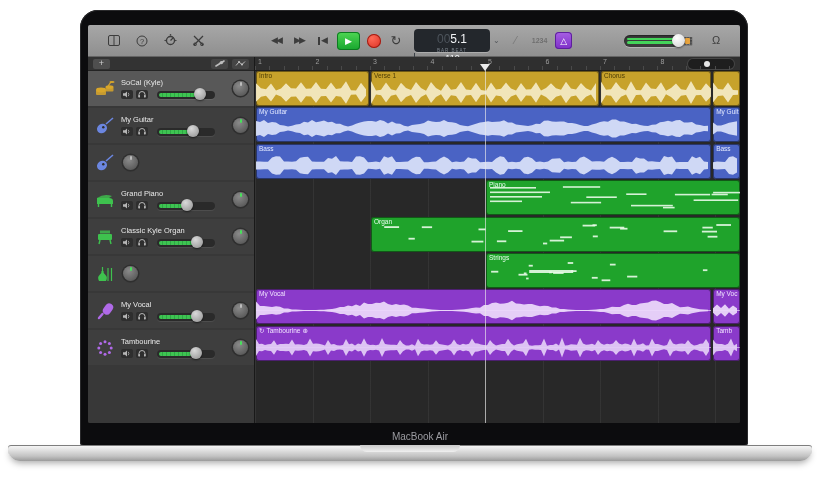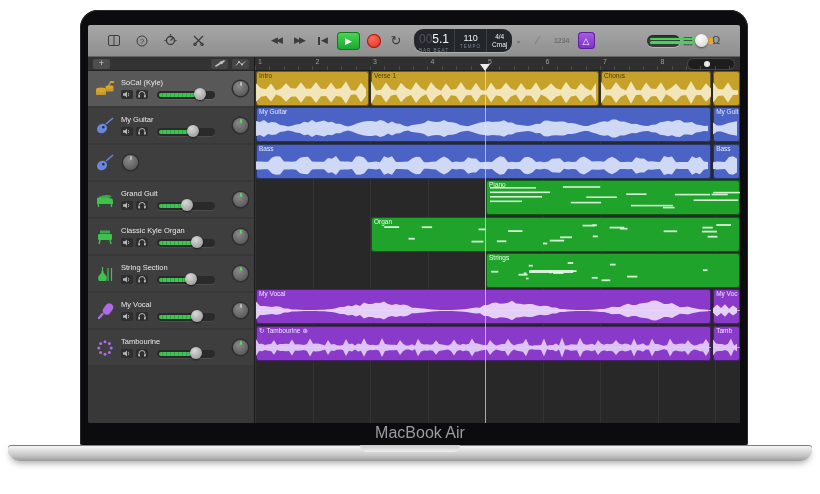--- a/index.html
+++ b/index.html
@@ -6,21 +6,21 @@
   html,body { background:#ffffff; font-family:"Liberation Sans", sans-serif; }
   .stage { position:relative; width:820px; height:494px; background:#fff; overflow:hidden; }
 
   
   .lid { position:absolute; left:80px; top:10px; width:668px; height:436px;
          background:#0c0c0e; border-radius:18px 18px 4px 4px;
          box-shadow:0 0 0 1px #2a2a2c inset; }
   .screen { position:absolute; left:8px; top:15px; width:652px; height:398px;
             background:#262626; overflow:hidden; border-radius:2px; }
   .bezel-label { position:absolute; left:12px; right:0; bottom:4px; text-align:center;
-                 color:#9b9ba0; font-size:16px; }
+                 color:#9b9ba0; font-size:10px; }
   .base { position:absolute; left:8px; top:445px; width:804px; height:16px;
           background:linear-gradient(180deg,#fafafa 0%,#e3e3e3 30%,#c2c2c2 70%,#9a9a9a 100%);
           border-radius:3px 3px 12px 12px;
           box-shadow:0 4px 7px -2px rgba(0,0,0,0.35), 0 1px 0 #7e7e7e inset; }
   .base .notch { position:absolute; left:50%; top:0; transform:translateX(-50%);
                  width:100px; height:7px; border-radius:0 0 8px 8px;
                  background:linear-gradient(180deg,#c9c9c9,#f0f0f0); }
 
   
   .toolbar { position:absolute; left:0; top:0; width:652px; height:32px;
@@ -38,22 +38,22 @@
   .tri { font-size:9px; letter-spacing:-2px; }
   .playbtn { width:23px; height:18px; border-radius:4px;
              background:linear-gradient(180deg,#4fd653,#17a62e);
              box-shadow:0 0 0 1px #0d7a20 inset; color:#fff; font-size:9px;
              display:flex; align-items:center; justify-content:center; }
   .recbtn { width:14px; height:14px; border-radius:50%;
             background:radial-gradient(circle at 35% 30%,#ff6a57,#d92f23);
             box-shadow:0 0 0 1px #9c1d14 inset; }
   .cycle { font-size:13px; }
   
-  .lcd { margin-left:10px; width:112px; height:23px; background:#23272c; border-radius:9px;
-         display:flex; align-items:stretch; color:#f2f4f6; box-shadow:0 1px 0 rgba(255,255,255,.25); }
+  .lcd { margin-left:10px; width:112px; height:23px; background:#23272c; border-radius:4px;
+         display:flex; align-items:stretch; color:#f2f4f6; box-shadow:0 1px 0 rgba(255,255,255,.25);flex-direction:column; }
   .lcd-cell { display:flex; flex-direction:column; align-items:center; justify-content:center; padding:0 5px; }
   .lcd-cell + .lcd-cell { border-left:1px solid #3a4046; }
   .lcd-pos { flex-direction:row; align-items:baseline; gap:0; flex:1; justify-content:center; }
   .lcd-dim { color:#4d545c; font-size:12px; }
   .lcd-big { font-size:12px; }
   .lcd-sub { font-size:4.5px; color:#7d858e; letter-spacing:1px; margin-top:1px; }
   .lcd-mid { font-size:9px; }
   .lcd-sig { font-size:6.5px; line-height:1.15; text-align:center; }
   .lcd-chev { color:#55585c; font-size:8px; margin-left:3px; }
   .g-mid { margin-left:8px; gap:8px; }
@@ -324,21 +324,21 @@
               <div class="trackrow">
                 <span class="t-icon">
                   <svg width="20" height="16" viewBox="0 0 20 16">
                     <path d="M2 6 L14 6 Q18 6 18 9 L18 12 L2 12 Z" fill="#3ec24e"></path>
                     <path d="M2 6 Q9 1 17 4 L14 6 Z" fill="#3ec24e" opacity=".8"></path>
                     <line x1="3.5" y1="12" x2="3.5" y2="15" stroke="#3ec24e" stroke-width="1.4"></line>
                     <line x1="16.5" y1="12" x2="16.5" y2="15" stroke="#3ec24e" stroke-width="1.4"></line>
                   </svg>
                 </span>
                 <span class="t-main">
-                  <span class="t-name">Grand Guit</span>
+                  <span class="t-name">Grand Piano</span>
                   <span class="t-ctl">
                     <span class="msbtn">
                       <svg width="8" height="7" viewBox="0 0 8 7">
                         <polygon points="0,2.3 2,2.3 4,0.4 4,6.6 2,4.7 0,4.7" fill="#b5b5b5"></polygon>
                         <path d="M5.2 1.8 Q6.6 3.5 5.2 5.2" stroke="#b5b5b5" fill="none" stroke-width="0.8"></path>
                       </svg>
                     </span>
                     <span class="msbtn">
                       <svg width="8" height="7" viewBox="0 0 8 7">
                         <path d="M1 6 L1 3.5 A3 3 0 0 1 7 3.5 L7 6" fill="none" stroke="#b5b5b5" stroke-width="1"></path>
@@ -392,42 +392,20 @@
                 </span>
               </div>
               <div class="trackrow">
                 <span class="t-icon">
                   <svg width="20" height="16" viewBox="0 0 20 16">
                     <path d="M4 15 Q2 11 4.5 9 Q7 7.5 6.5 5 L8.5 5 Q8 7.5 10.5 9 Q13 11 11 15 Z" fill="#3ec24e"></path>
                     <line x1="7.5" y1="1" x2="7.5" y2="6" stroke="#3ec24e" stroke-width="1.2"></line>
                     <line x1="13" y1="2" x2="13" y2="15" stroke="#3ec24e" stroke-width="1.2"></line>
                     <line x1="16.5" y1="2" x2="16.5" y2="15" stroke="#3ec24e" stroke-width="1.2"></line>
                   </svg>
-                </span>
-                <span class="t-main">
-                  <span class="t-name">String Section</span>
-                  <span class="t-ctl">
-                    <span class="msbtn">
-                      <svg width="8" height="7" viewBox="0 0 8 7">
-                        <polygon points="0,2.3 2,2.3 4,0.4 4,6.6 2,4.7 0,4.7" fill="#b5b5b5"></polygon>
-                        <path d="M5.2 1.8 Q6.6 3.5 5.2 5.2" stroke="#b5b5b5" fill="none" stroke-width="0.8"></path>
-                      </svg>
-                    </span>
-                    <span class="msbtn">
-                      <svg width="8" height="7" viewBox="0 0 8 7">
-                        <path d="M1 6 L1 3.5 A3 3 0 0 1 7 3.5 L7 6" fill="none" stroke="#b5b5b5" stroke-width="1"></path>
-                        <rect x="0.4" y="4" width="1.6" height="2.6" rx="0.7" fill="#b5b5b5"></rect>
-                        <rect x="6" y="4" width="1.6" height="2.6" rx="0.7" fill="#b5b5b5"></rect>
-                      </svg>
-                    </span>
-                    <span class="t-slider">
-                      <span class="fill" style="width:32px"></span>
-                      <span class="knob" style="left:28px"></span>
-                    </span>
-                  </span>
                 </span>
                 <span class="panknob green">
                   <span class="notch"></span>
                 </span>
               </div>
               <div class="trackrow">
                 <span class="t-icon">
                   <svg width="18" height="18" viewBox="0 0 18 18">
                     <rect x="8" y="1" width="8" height="12" rx="4" transform="rotate(35 12 7)" fill="#b06ae8"></rect>
                     <line x1="6.5" y1="12" x2="3" y2="16" stroke="#b06ae8" stroke-width="2.4" stroke-linecap="round"></line>

